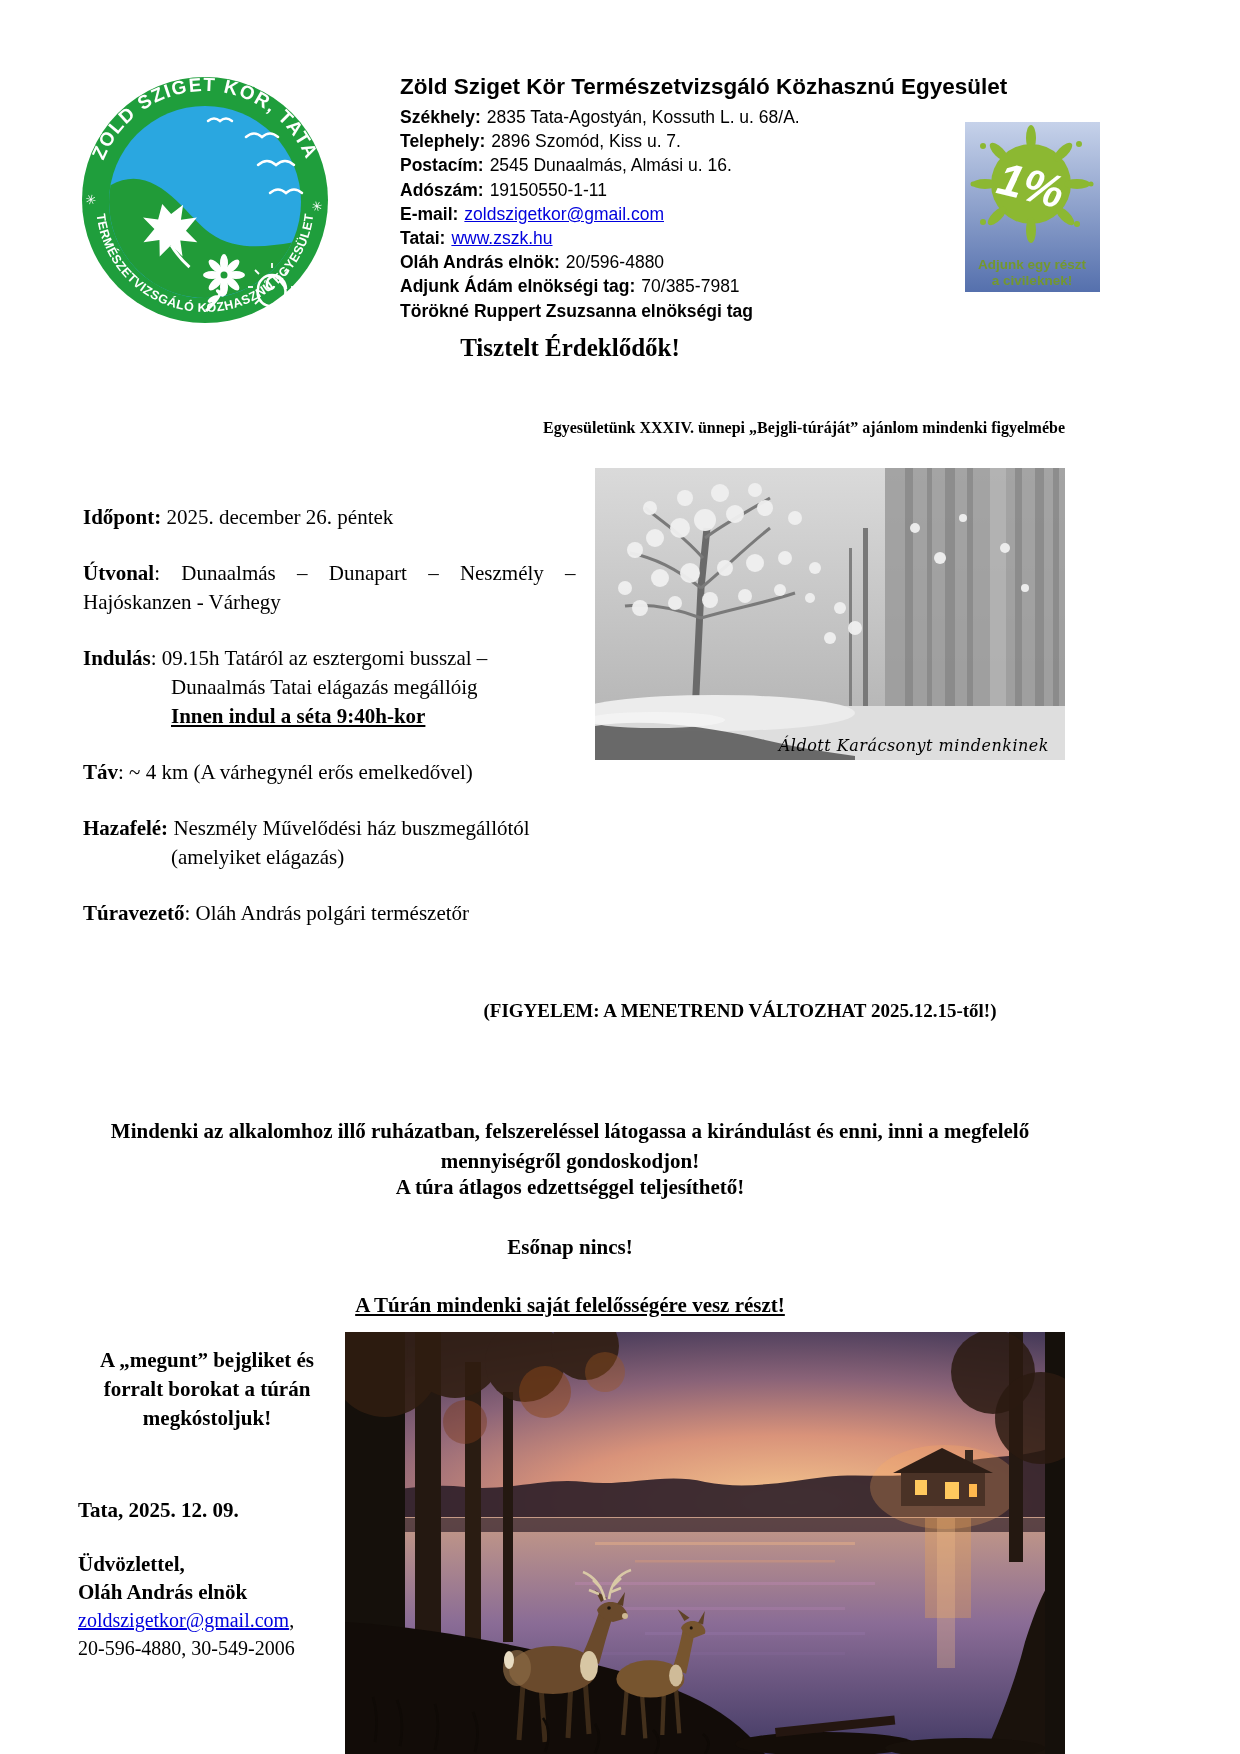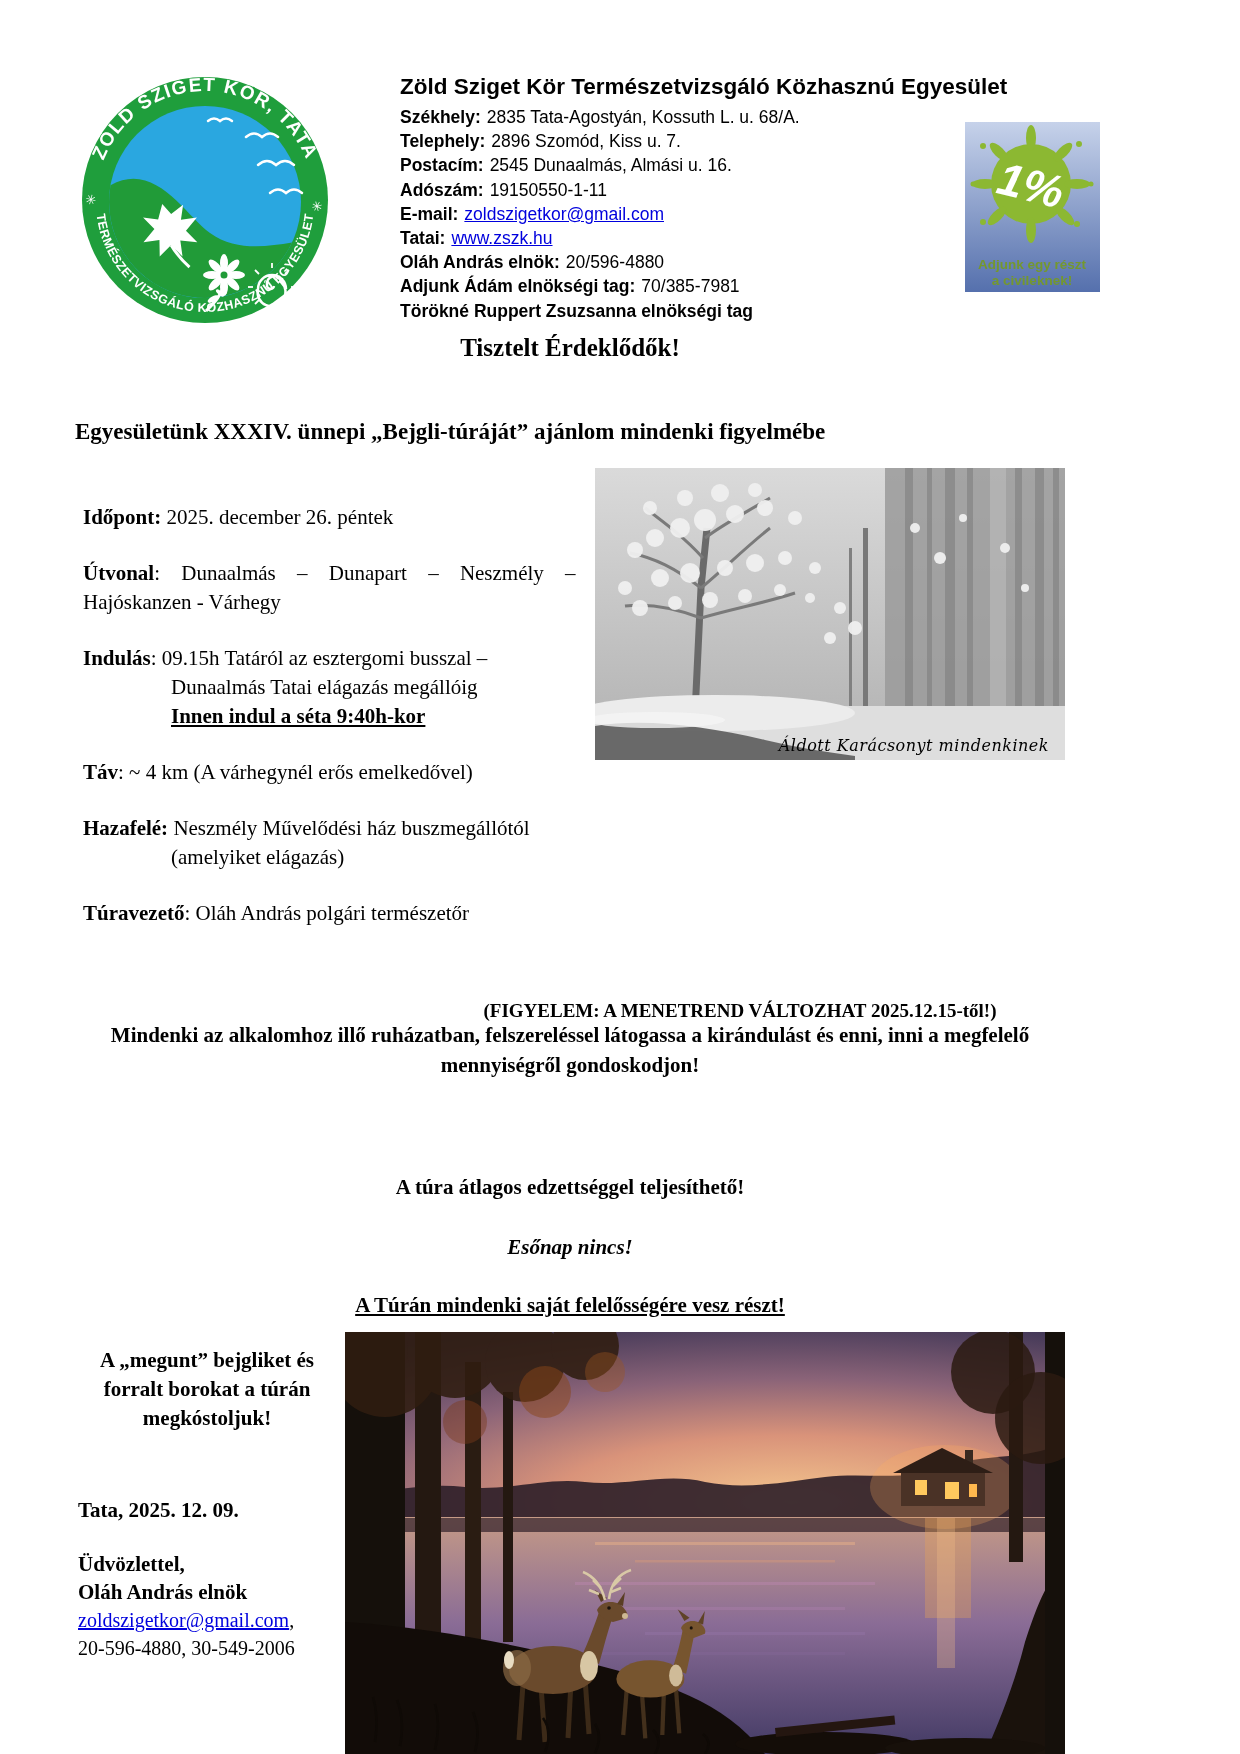--- a/index.html
+++ b/index.html
@@ -7,21 +7,21 @@
         font-family:"Liberation Serif",serif;color:#000;}
   .abs{position:absolute;}
   
   .org-header{left:400px;top:74px;width:660px;}
   .org-title{font-family:"Liberation Sans",sans-serif;font-weight:bold;font-size:22.5px;white-space:nowrap;margin-bottom:5px;}
   .c-row{font-family:"Liberation Sans",sans-serif;font-size:17.5px;line-height:24.2px;white-space:nowrap;}
   .c-row b{margin-right:6px;}
   a.link,.link{color:#0000dd;text-decoration:underline;cursor:pointer;}
   
   .greeting{left:75px;top:334px;width:990px;text-align:center;font-weight:bold;font-size:25px;}
-  .announcement{left:75px;top:419px;width:990px;text-align:left;font-weight:bold;font-size:23px;}
+  .announcement{left:75px;top:419px;width:990px;text-align:right;font-weight:bold;font-size:16px;}
   
   .details{left:83px;top:503px;width:506px;font-size:21px;line-height:29px;}
   .d-block{margin-bottom:27px;}
   .cont{padding-left:88px;}
   .spread{word-spacing:16px;}
   .bold-underline{font-weight:bold;text-decoration:underline;}
   
   .winter{left:595px;top:468px;width:470px;height:292px;}
   .winter svg{display:block;}
   .winter-caption{position:absolute;right:16px;bottom:5px;font-style:italic;font-size:16px;color:#000000;
@@ -248,23 +248,23 @@
       <rect x="0" y="238" width="470" height="54" fill="#dedede"></rect>
       <ellipse cx="120" cy="245" rx="140" ry="18" fill="#ececec"></ellipse>
       <path d="M0,258 C50,250 110,258 170,272 C200,279 230,284 260,288 L260,292 L0,292 Z" fill="#5c5c5c" opacity="0.9"></path>
       <ellipse cx="60" cy="252" rx="70" ry="8" fill="#f5f5f5" opacity="0.8"></ellipse>
     </svg>
     <div class="winter-caption">Áldott Karácsonyt mindenkinek</div>
   </div>
 
   <div class="abs figyelem">(FIGYELEM: A MENETREND VÁLTOZHAT 2025.12.15-től!)</div>
 
-  <div class="abs note" style="top:1020px;">Mindenki az alkalomhoz illő ruházatban, felszereléssel látogassa a kirándulást és enni, inni a megfelelő mennyiségről gondoskodjon!</div>
+  <div class="abs note" style="top:1116px;">Mindenki az alkalomhoz illő ruházatban, felszereléssel látogassa a kirándulást és enni, inni a megfelelő mennyiségről gondoskodjon!</div>
   <div class="abs note" style="top:1172px;">A túra átlagos edzettséggel teljesíthető!</div>
-  <div class="abs note" style="top:1232px;font-style:italic;">Esőnap nincs!</div>
+  <div class="abs note" style="top:1232px;">Esőnap nincs!</div>
   <div class="abs note" style="top:1290px;text-decoration:underline;">A Túrán mindenki saját felelősségére vesz részt!</div>
 
   <div class="abs left-note">A „megunt” bejgliket és forralt borokat a túrán megkóstoljuk!</div>
   <div class="abs date-line">Tata, 2025. 12. 09.</div>
   <div class="abs closing">
     <div class="b">Üdvözlettel,</div>
     <div class="b">Oláh András elnök</div>
     <div><a class="link">zoldszigetkor@gmail.com</a><span>,</span></div>
     <div>20-596-4880, 30-549-2006</div>
   </div>

